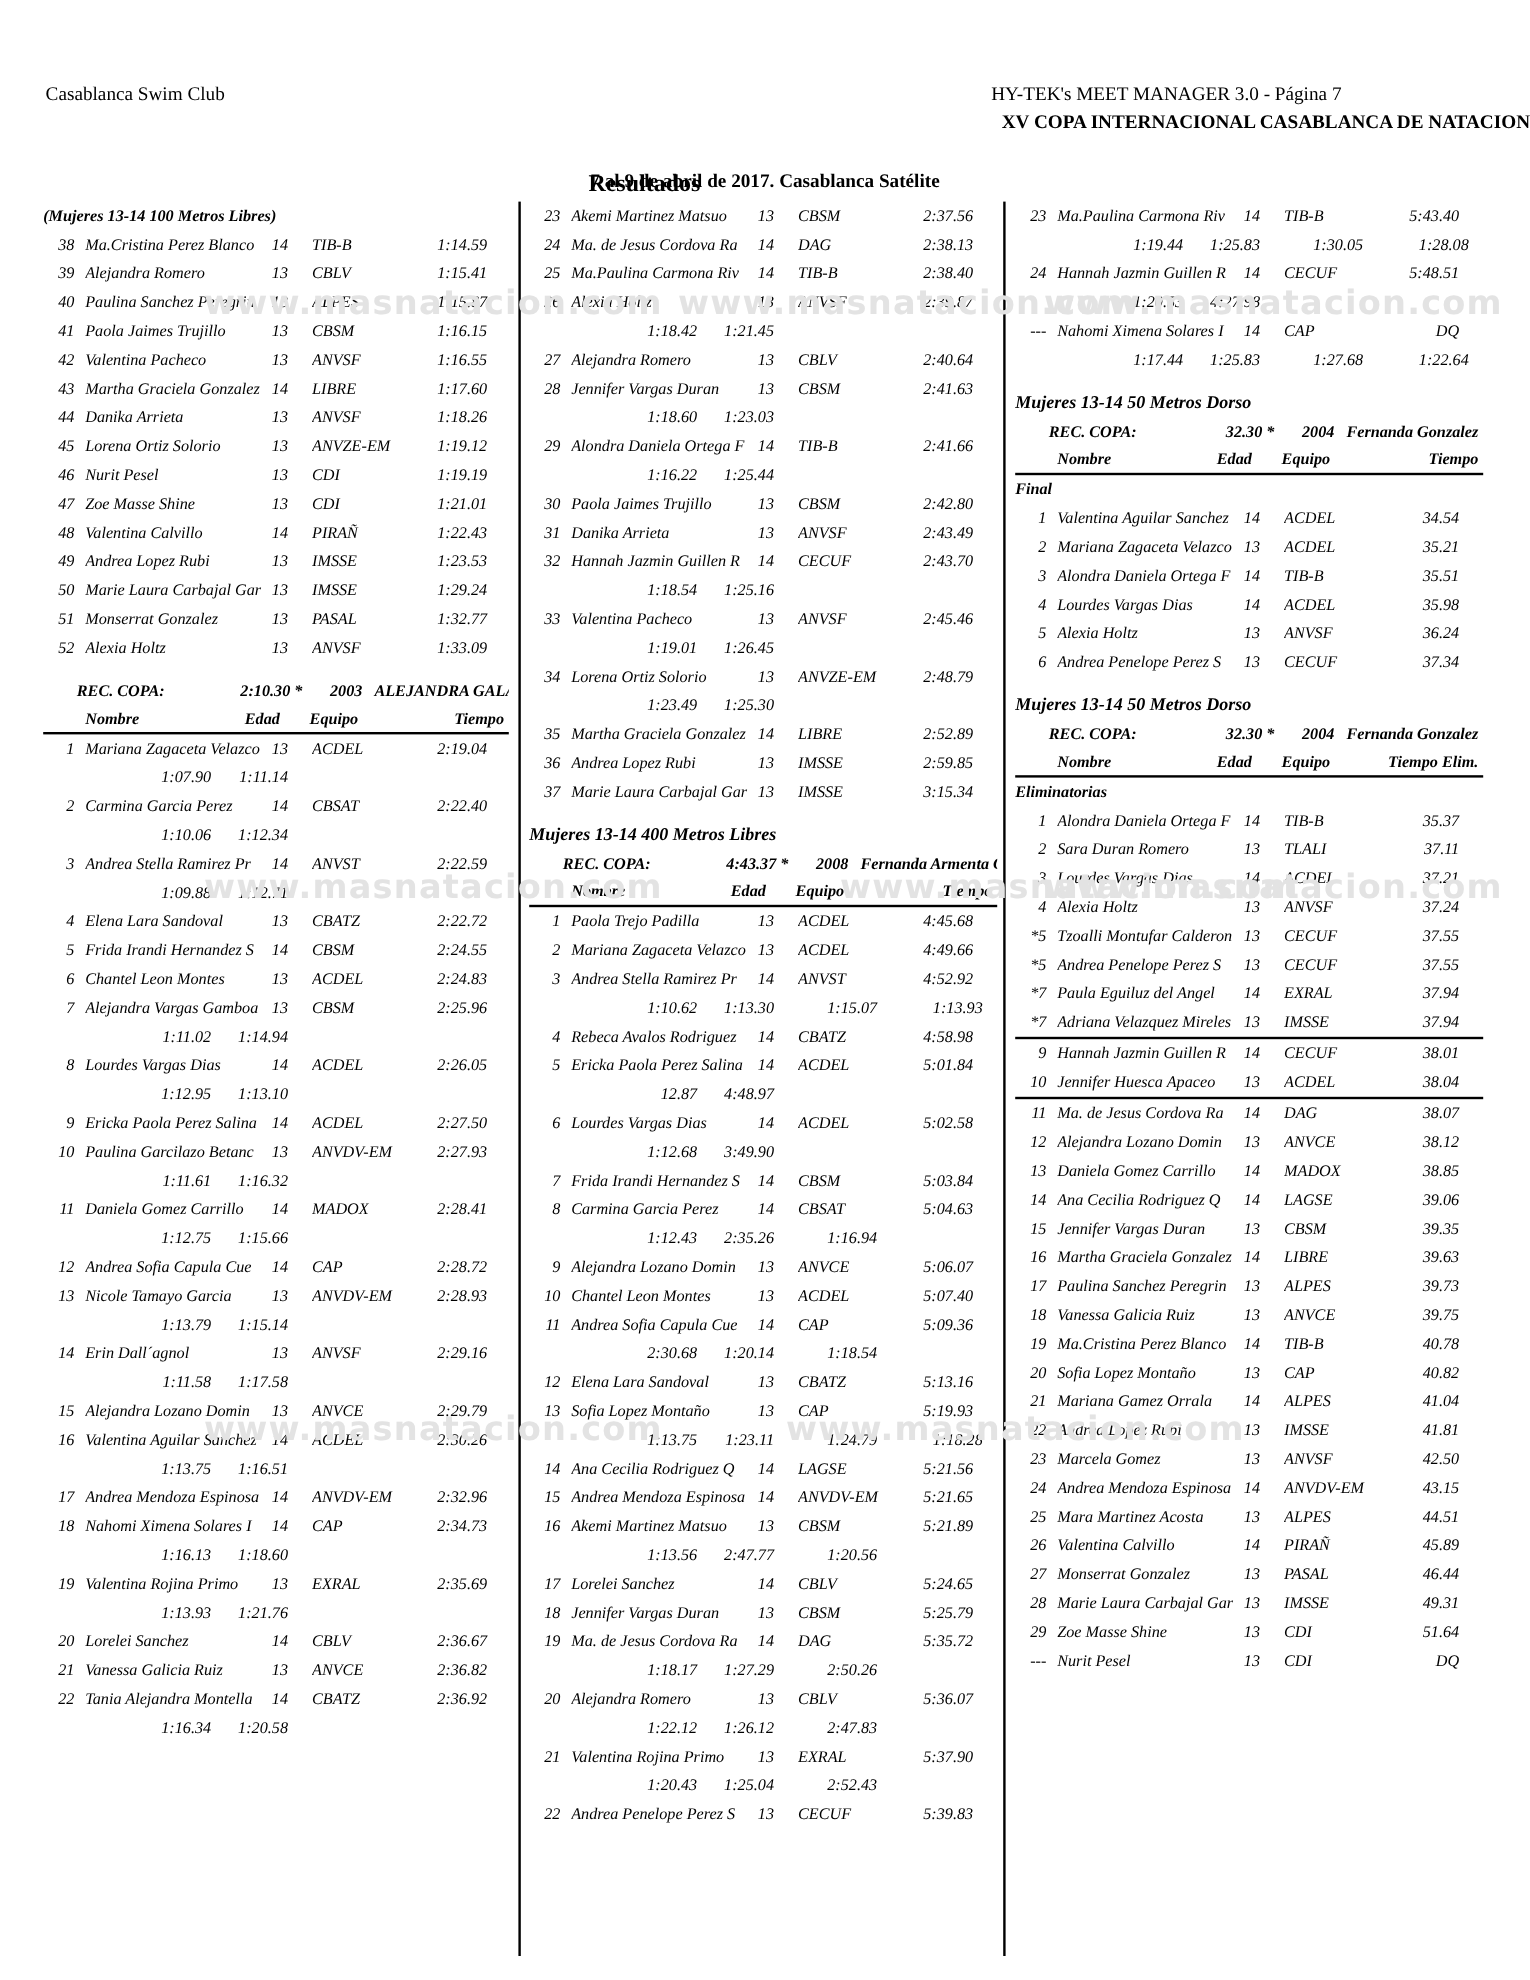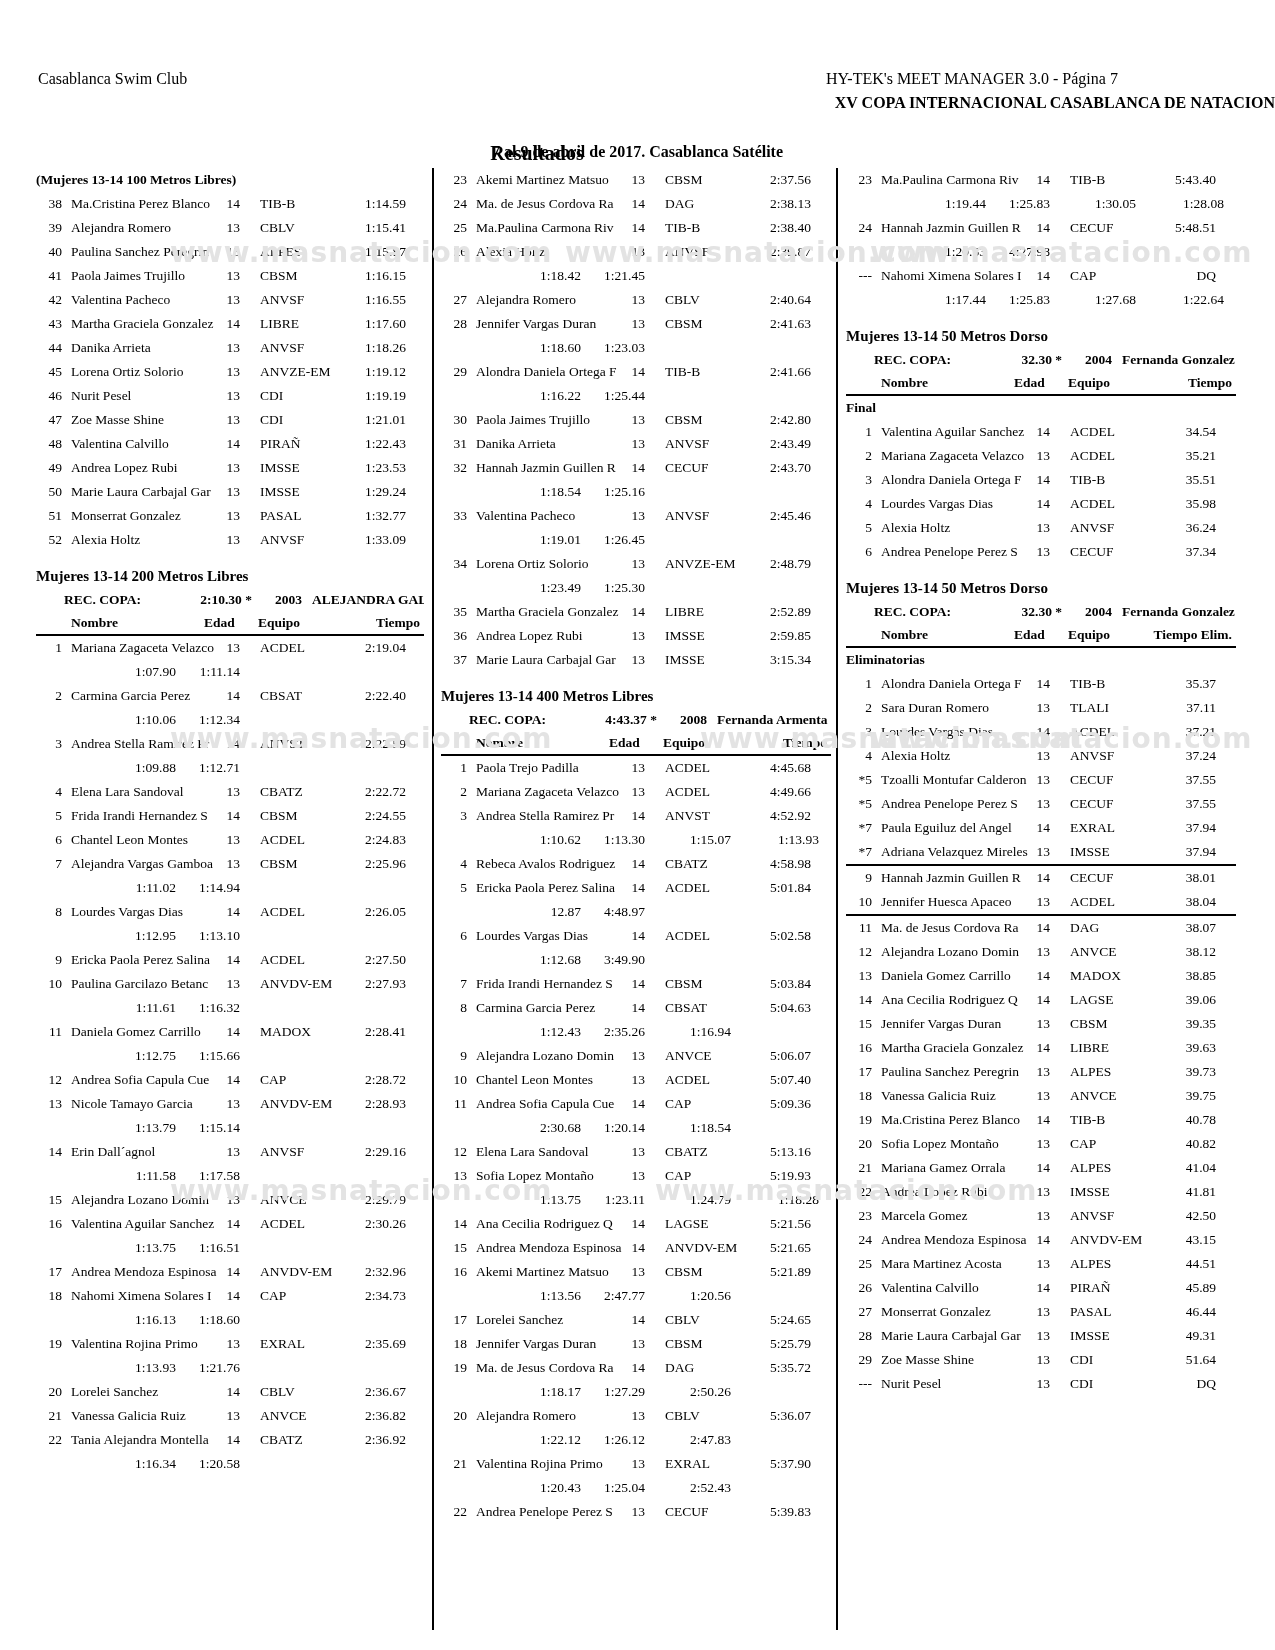--- a/index.html
+++ b/index.html
@@ -3,21 +3,21 @@
 <meta charset="utf-8">
 <style>
   html, body { margin:0; padding:0; background:#ffffff; }
   body { width:1275px; height:1650px; position:relative; overflow:hidden;
          font-family:"Liberation Serif","DejaVu Serif",serif; color:#000; font-size:13.5px; }
   .hdr-left { position:absolute; left:38px; top:70px; font-size:16px; }
   .hdr-right { position:absolute; left:826px; top:70px; font-size:16px; }
   .title1 { position:absolute; left:0; width:1275px; top:94px; text-align:right; font-size:16px; font-weight:bold; }
   .title2 { position:absolute; left:0; width:1275px; top:118px; text-align:center; font-size:16px; font-weight:bold;margin-top:25px; }
   .title3 { position:absolute; left:0; width:1074px; top:142px; text-align:center; font-size:20px; font-weight:bold; }
-  .col { position:absolute; top:168px; }
+  .col { position:absolute; top:168px;font-style:italic; }
   #col1 { left:36px; width:388px; }
   #col2 { left:441px; width:390px; }
   #col3 { left:846px; width:390px; }
   .vline { position:absolute; top:168px; height:1462px; width:2px; background:#000; }
   .ev-title { font-weight:bold; font-size:15px; height:24px; line-height:24px; white-space:nowrap; }
   .ev-title.first { font-size:13.5px; }
   .rec { font-weight:bold; height:24px; line-height:24px; white-space:nowrap; overflow:hidden; padding-left:28px; }
   .rec span { display:inline-block; }
   .rec .r-label { width:130px; }
   .rec .r-time { width:58px; text-align:right; }
@@ -152,21 +152,20 @@
       <span class="c-ti">1:32.77</span>
     </div>
     <div class="row">
       <span class="c-pl">52</span>
       <span class="c-nm">Alexia Holtz</span>
       <span class="c-ag">13</span>
       <span class="c-tm">ANVSF</span>
       <span class="c-ti">1:33.09</span>
     </div>
     <div class="gap"></div>
-    <div class="ev-title">Mujeres 13-14 200 Metros Libres</div>
     <div class="rec"><span class="r-label">REC. COPA:</span><span class="r-time">2:10.30 *</span><span class="r-year">2003</span><span>ALEJANDRA GALAN</span></div>
     <div class="thead">
       <span style="left: 35px;">Nombre</span>
       <span style="left: 168px;">Edad</span>
       <span style="left: 222px;">Equipo</span>
       <span style="right: 4px;">Tiempo</span>
     </div>
     <div class="row">
       <span class="c-pl">1</span>
       <span class="c-nm">Mariana Zagaceta Velazco</span>

